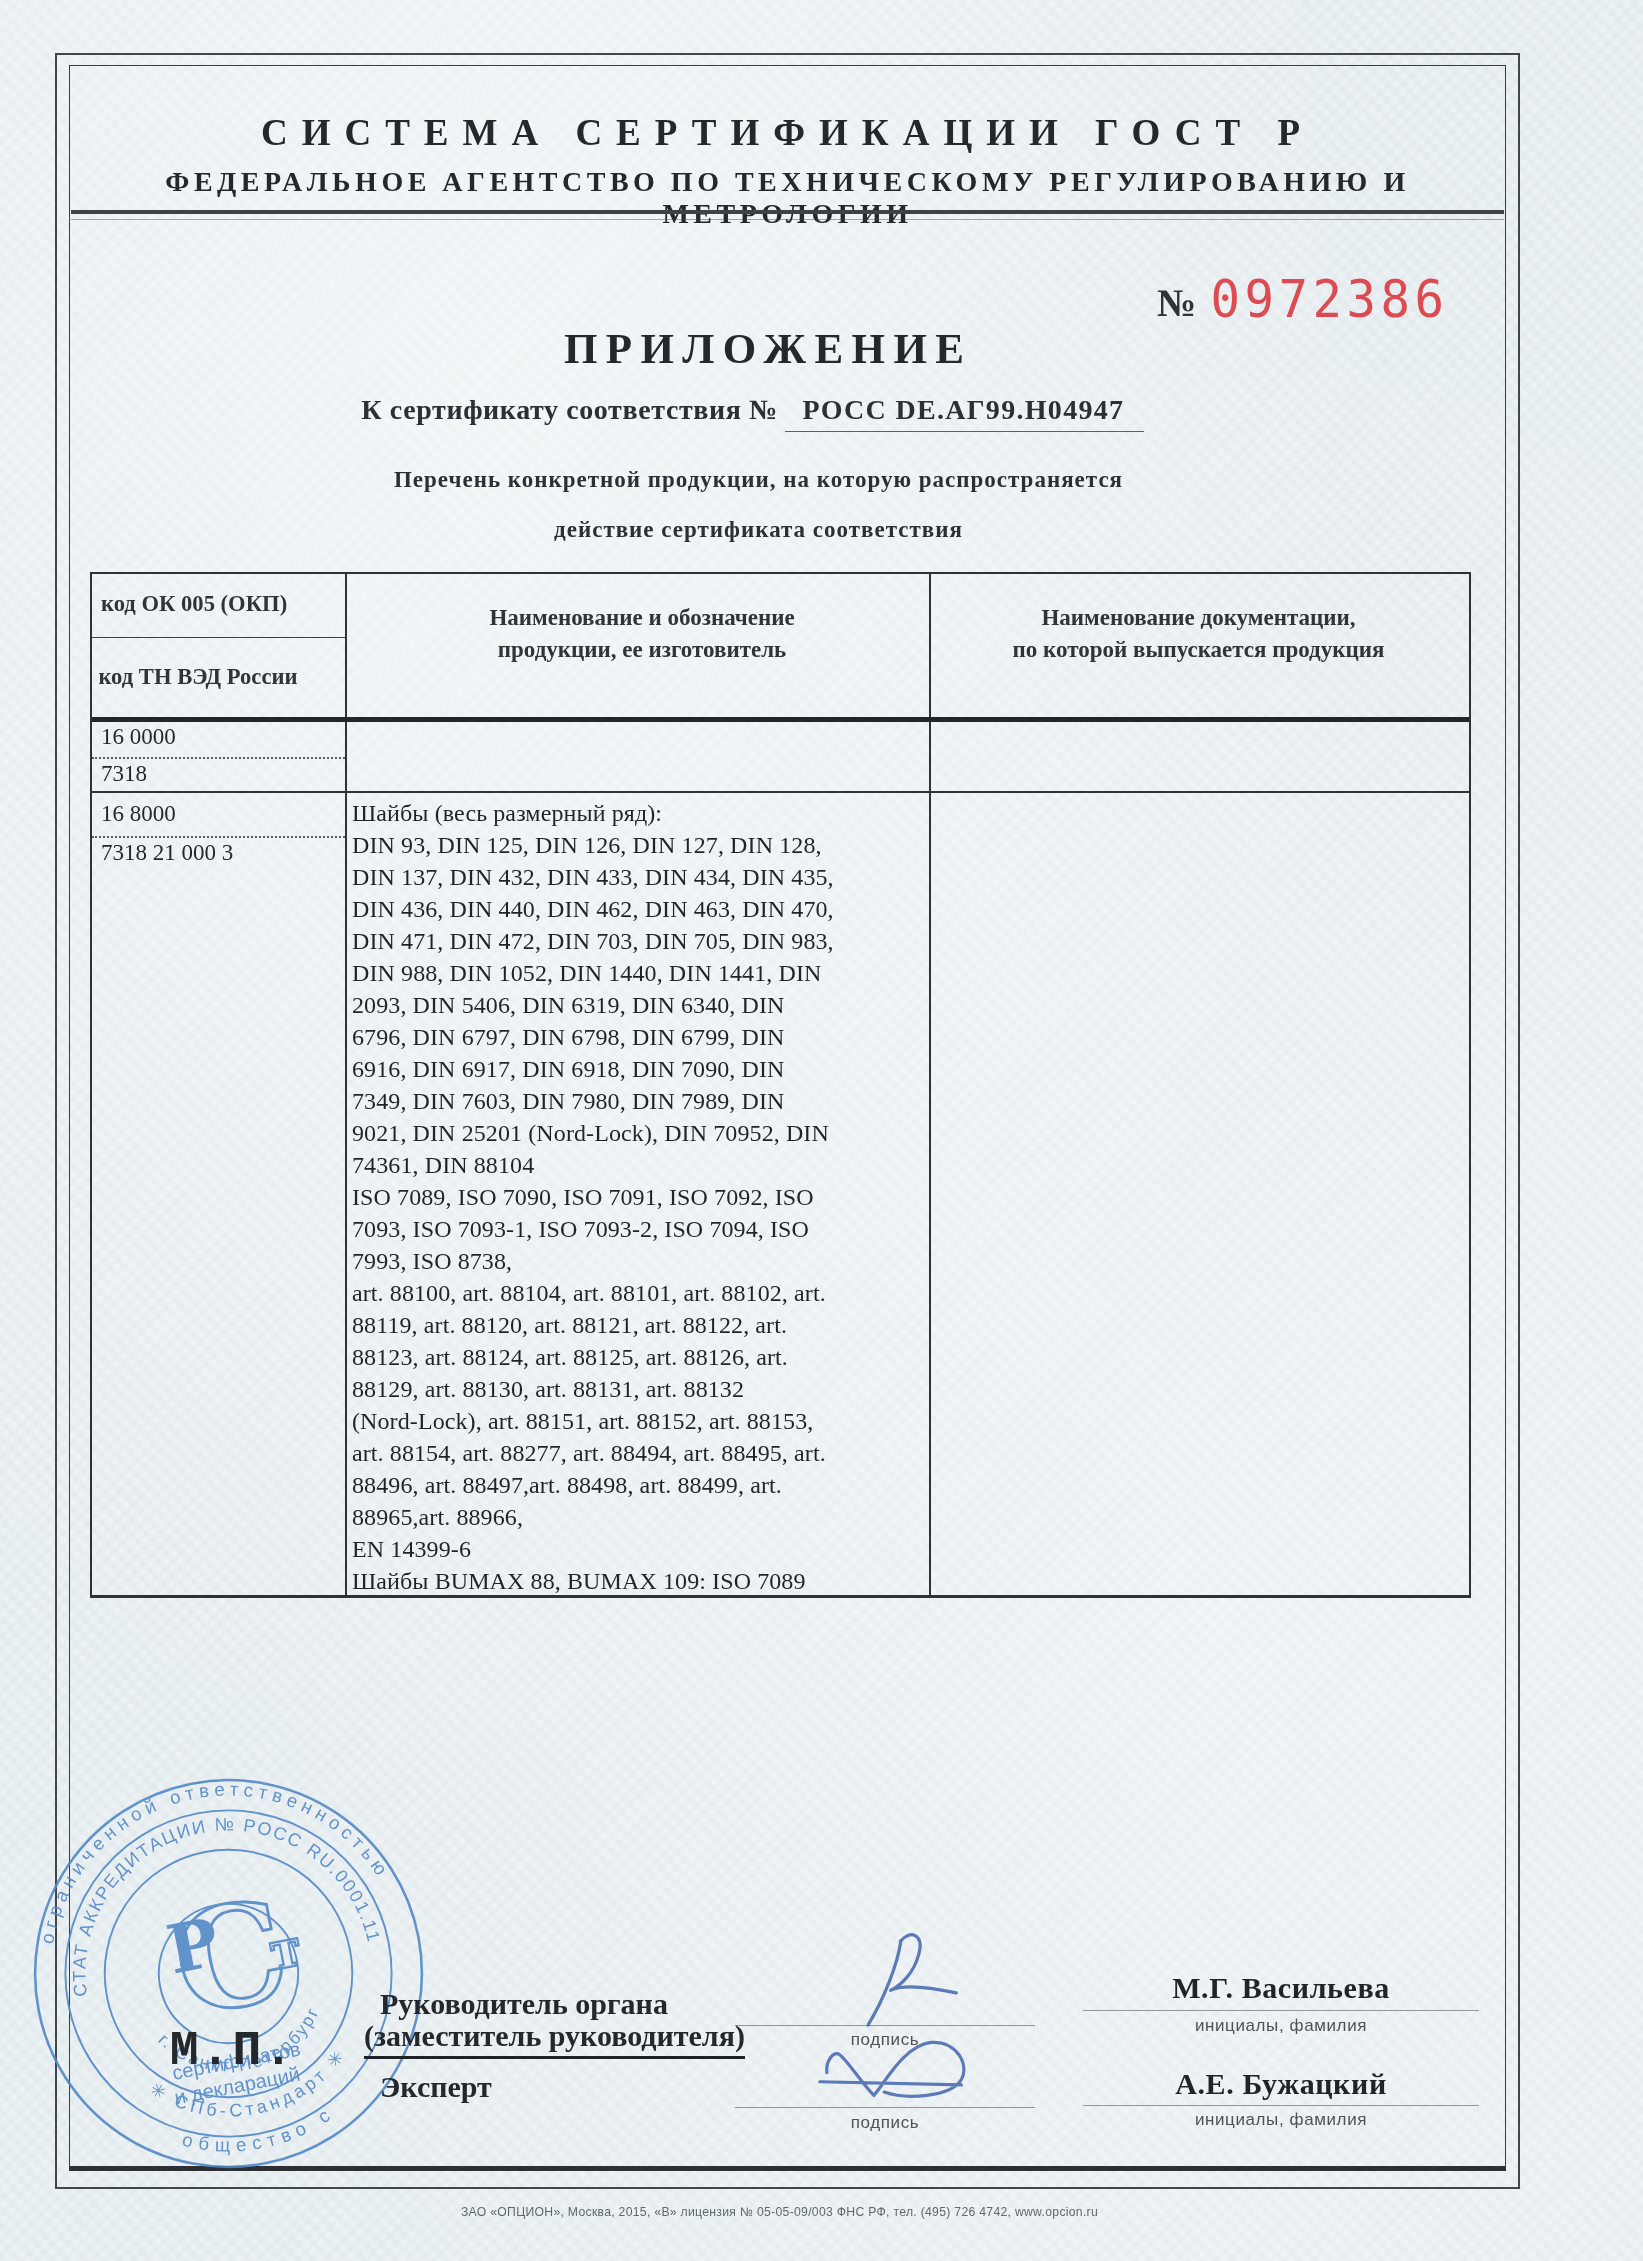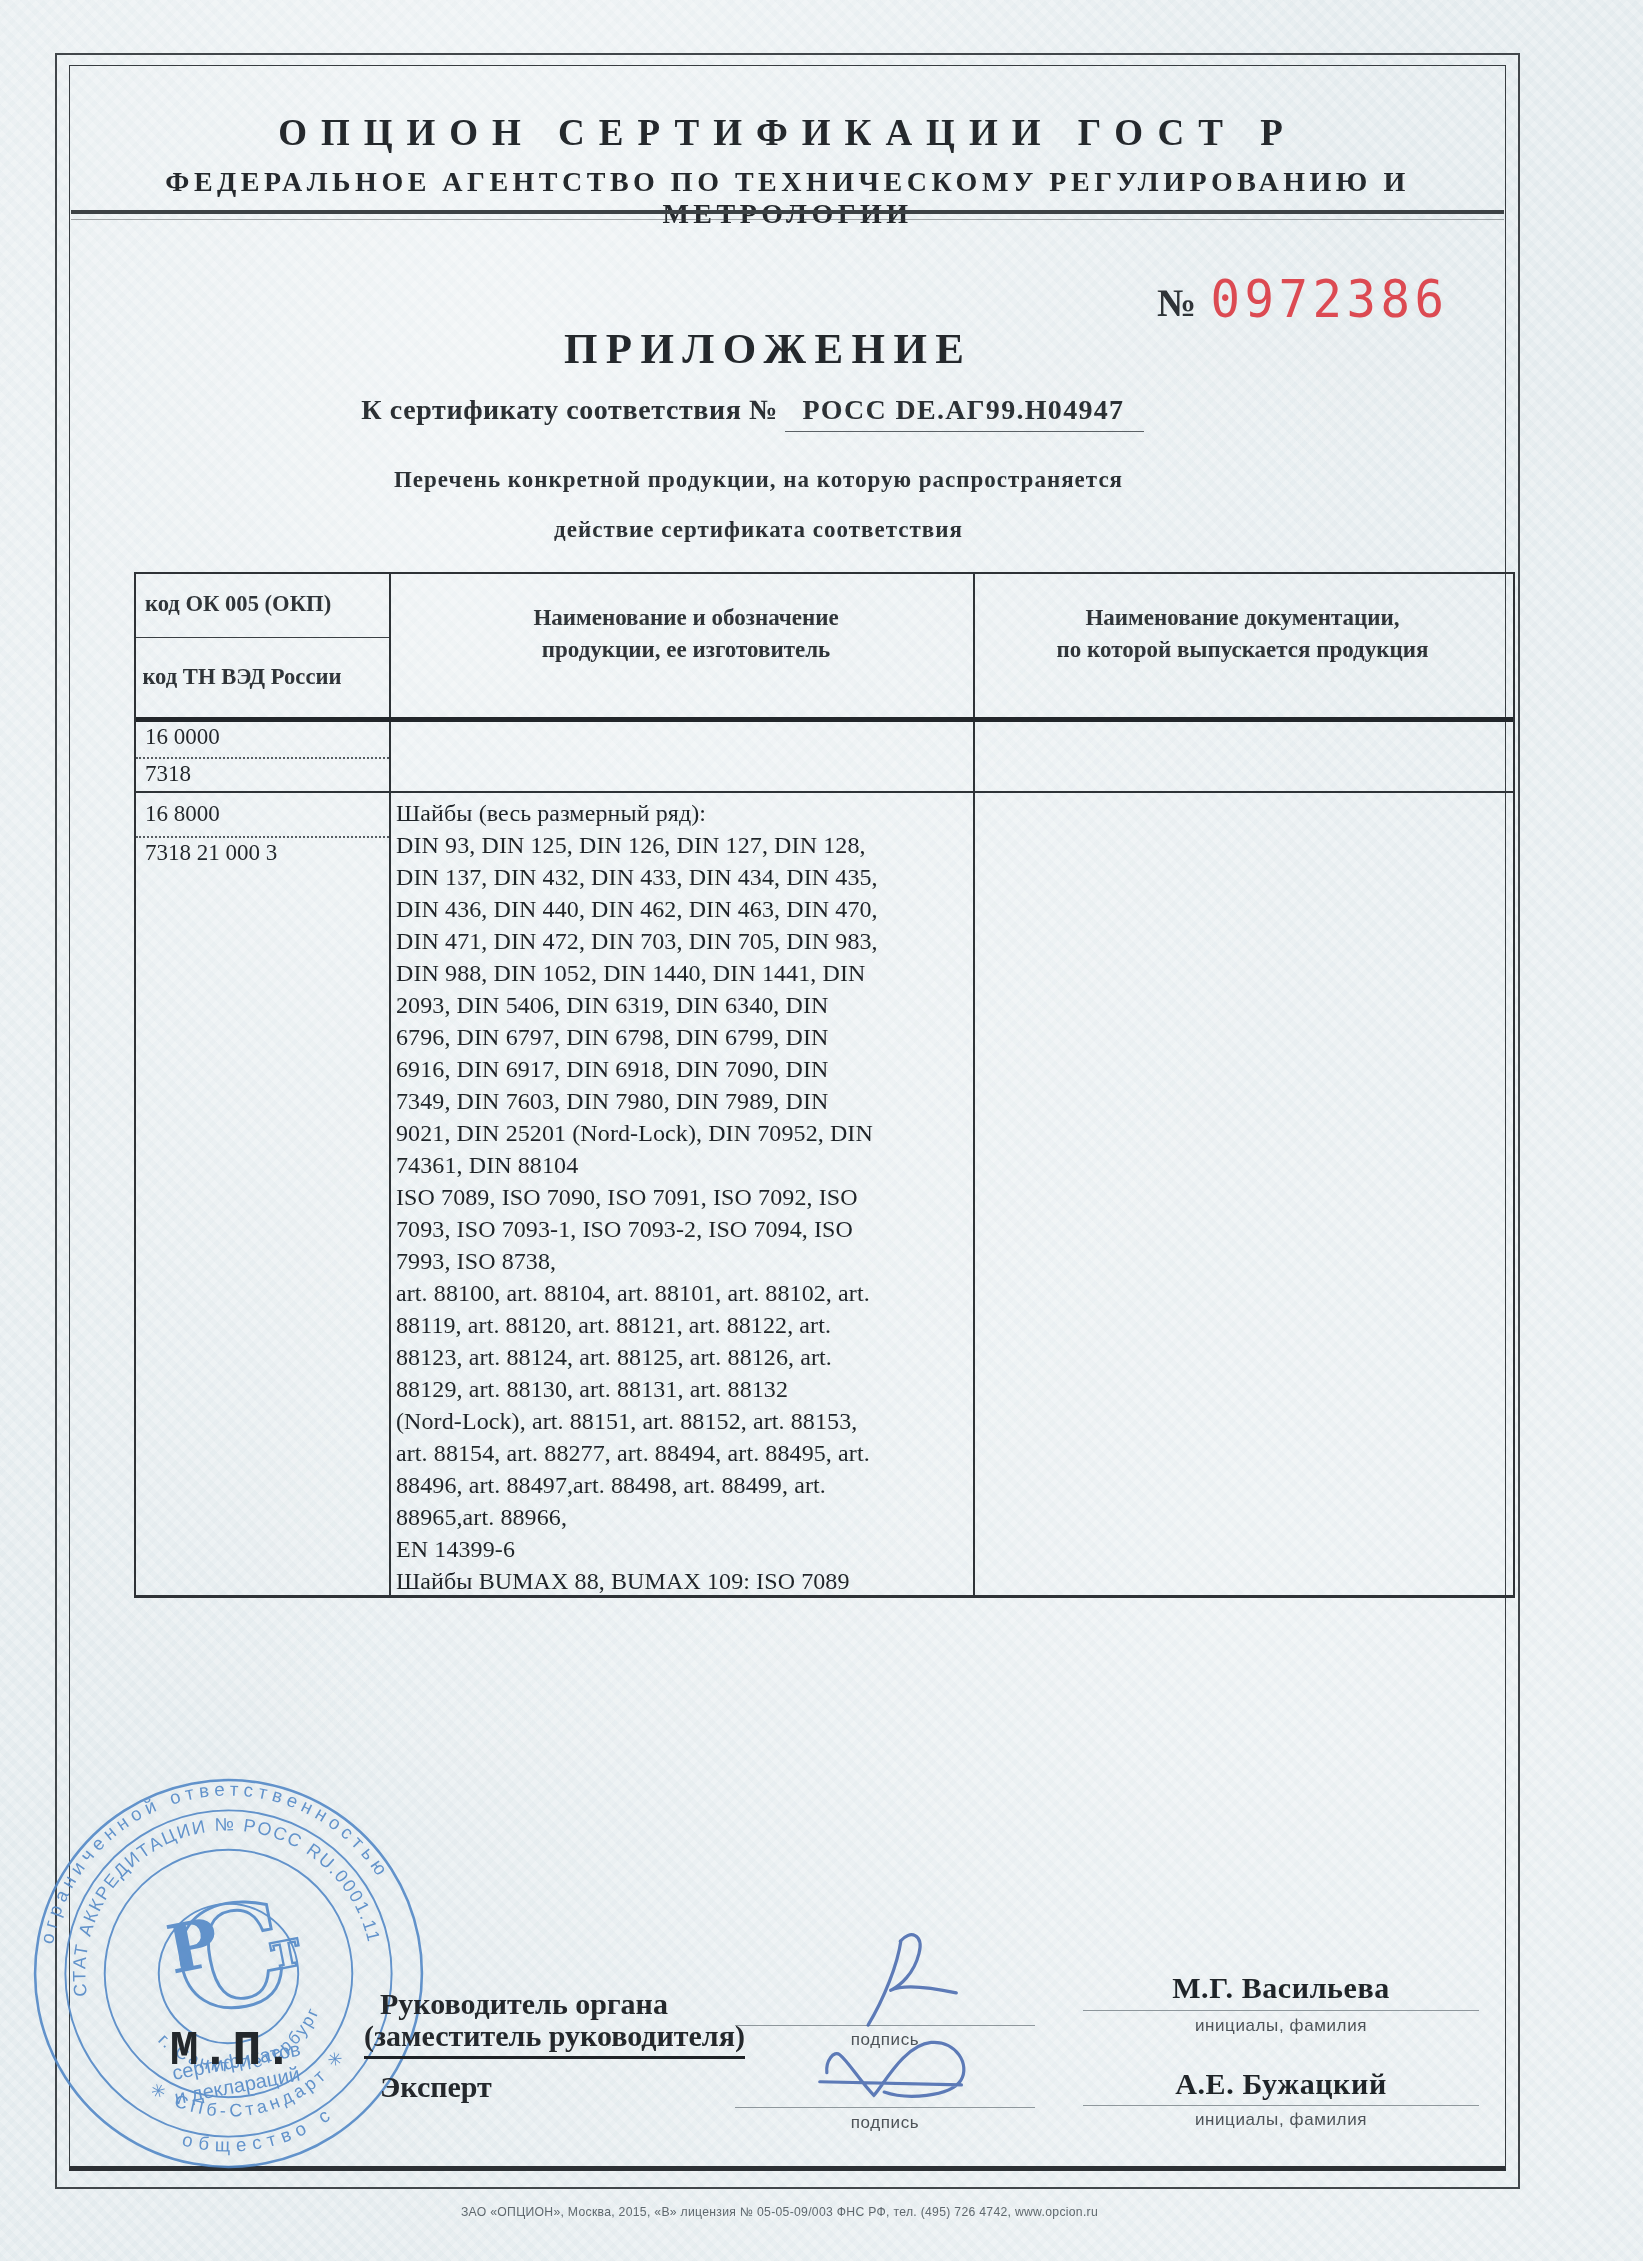--- a/index.html
+++ b/index.html
@@ -42,41 +42,41 @@
   .footer{font-family:"Liberation Sans",sans-serif;font-size:12.2px;color:#5f686e;letter-spacing:0.3px;}
 </style>
 </head>
 <body>
 
 <div id="page">
 
   <div class="abs frame" style="left:55px;top:53px;width:1465px;height:2136px;"></div>
   <div class="abs frame-inner" style="left:69px;top:65px;width:1437px;height:2106px;"></div>
 
-  <div class="abs center sys-title" style="left:71px;top:111px;width:1433px;">ОПЦИОН СЕРТИФИКАЦИИ ГОСТ Р</div>
+  <div class="abs center sys-title" style="left:71px;top:111px;width:1433px;">СИСТЕМА СЕРТИФИКАЦИИ ГОСТ Р</div>
   <div class="abs center sys-sub" style="left:71px;top:166px;width:1433px;">ФЕДЕРАЛЬНОЕ АГЕНТСТВО ПО ТЕХНИЧЕСКОМУ РЕГУЛИРОВАНИЮ И МЕТРОЛОГИИ</div>
   <div class="abs rule" style="left:71px;top:210px;width:1433px;height:3.9px;"></div>
   <div class="abs rule" style="left:71px;top:219px;width:1433px;height:1.3px;opacity:.45;"></div>
 
   <div class="abs" style="left:1157px;top:271px;">
     <span class="numero">№</span>
     <span class="rednum" style="margin-left:11.6px;">0972386</span>
   </div>
 
   <div class="abs center apx-title" style="left:71px;top:324px;width:1433px;transform:translateX(-19.3px);">ПРИЛОЖЕНИЕ</div>
 
   <div class="abs center cert-line" style="left:71px;top:394px;width:1433px;transform:translateX(-35px);">
     <span>К сертификату соответствия №</span>
     <span class="cert-val">РОСС DE.АГ99.Н04947</span>
   </div>
 
   <div class="abs center scope" style="left:71px;top:467px;width:1433px;transform:translateX(-29px);">Перечень конкретной продукции,  на которую распространяется</div>
   <div class="abs center scope" style="left:71px;top:517px;width:1433px;transform:translateX(-29px);">действие сертификата соответствия</div>
 
-  <div class="abs table" style="left:90px;top:572px;width:1381px;height:1026px;margin-left:44px;">
+  <div class="abs table" style="left:90px;top:572px;width:1381px;height:1026px;">
     <div class="vline" style="left:253px;"></div>
     <div class="vline" style="left:837px;"></div>
     <div class="abs" style="left:0;top:63px;width:253px;height:1.3px;background:#3a3f43;"></div>
     <div class="abs" style="left:0;top:143px;width:100%;height:4.5px;background:#22262a;"></div>
     <div class="abs" style="left:0;top:217px;width:100%;height:1.9px;background:#2e3337;"></div>
 
     <div class="abs thdr" style="left:9px;top:17px;width:238px;">код ОК 005 (ОКП)</div>
     <div class="abs thdr" style="left:6.4px;top:90px;width:245px;">код ТН ВЭД России</div>
 
     <div class="abs center thdr-c" style="left:253px;top:28px;width:594px;">

